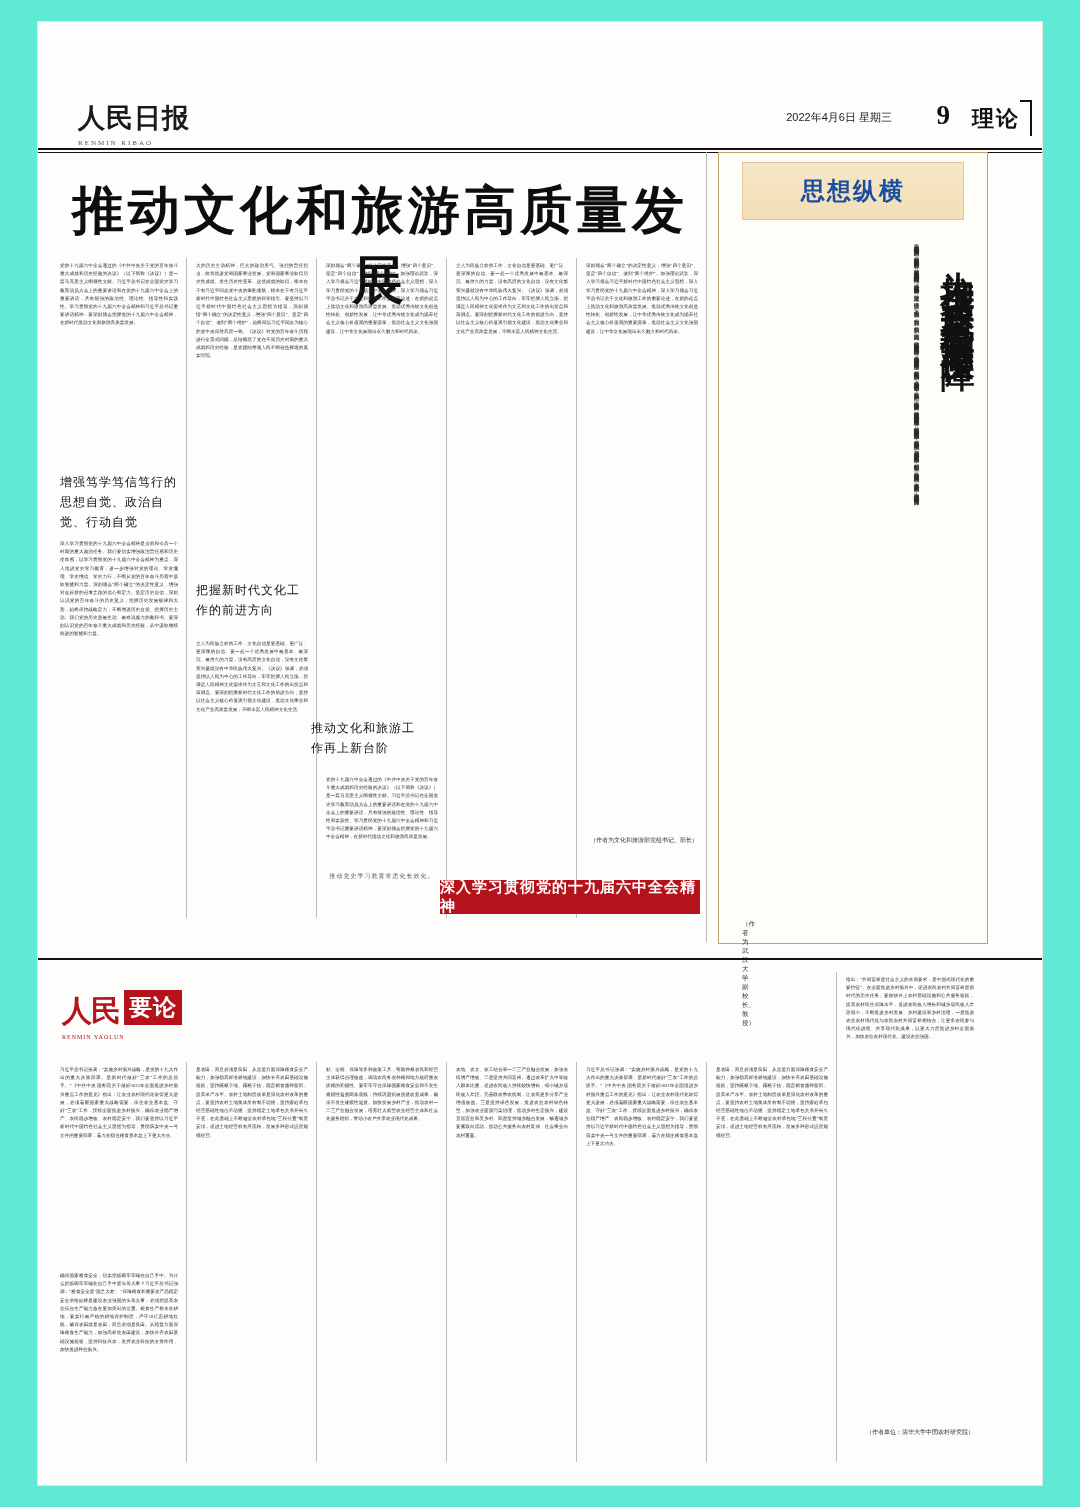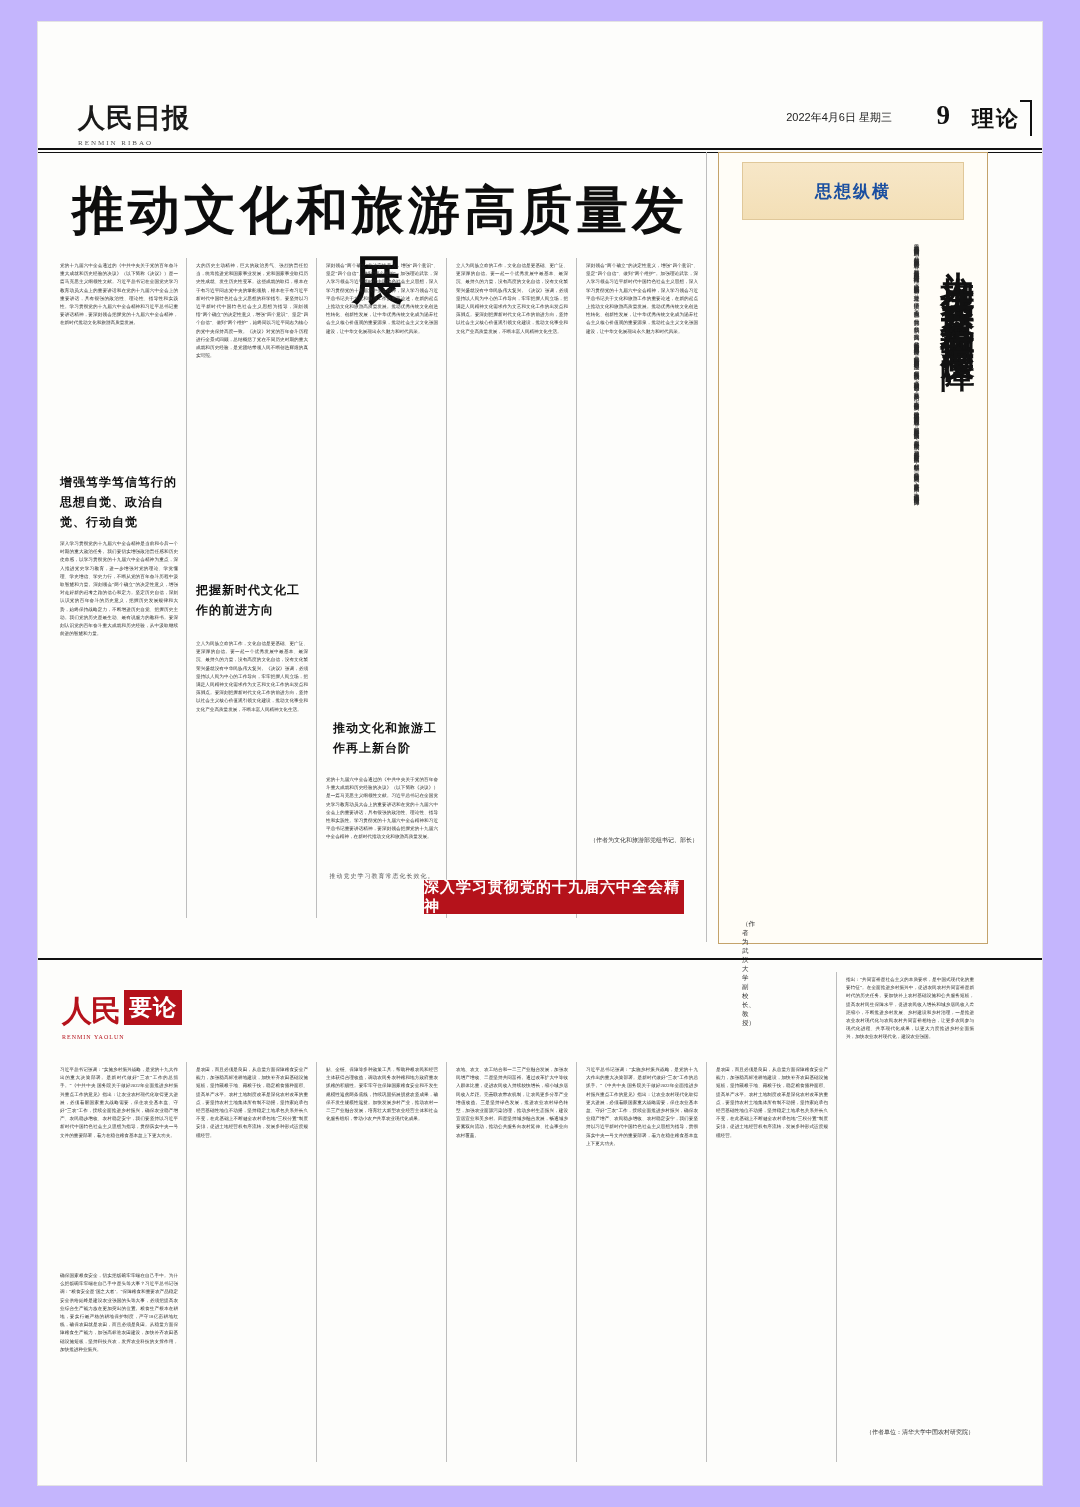--- a/index.html
+++ b/index.html
@@ -1,18 +1,18 @@
 <!DOCTYPE html>
 <html><head>
 <meta charset="utf-8">
 <style>
   html,body{margin:0;padding:0;background:#c9c9c9;}
   body{font-family:"Liberation Serif","DejaVu Serif",serif;}
   #page{
-    position:relative;width:1080px;height:1507px;background:#c4b5fd;
+    position:relative;width:1080px;height:1507px;background:#5eead4;
     margin:0 auto;overflow:hidden;
   }
   .paper{
     position:absolute;left:38px;top:22px;width:1004px;height:1463px;
     background:#fdfdfb;box-shadow:0 0 0 1px #e3e3e3;
   }
   
   .masthead{position:absolute;left:38px;top:96px;width:1004px;height:52px;}
   .mh-logo{
     position:absolute;left:40px;top:4px;width:130px;height:34px;
@@ -49,43 +49,43 @@
   
   .t1-title{
     position:absolute;left:60px;top:176px;width:640px;text-align:center;
     font-size:52px;font-weight:bold;letter-spacing:4px;color:#0d0d0d;
   }
   .t1-author{
     position:absolute;left:60px;top:232px;width:640px;text-align:center;
     font-size:9px;color:#333;
   }
   .subhead{
-    position:absolute;font-size:12px;font-weight:bold;color:#111;line-height:20px;
+    position:absolute;font-size:12px;font-weight:normal;color:#111;line-height:20px;
     letter-spacing:1px;
   }
   .banner{
-    position:absolute;left:424px;top:880px;width:260px;height:34px;
+    position:absolute;left:440px;top:880px;width:260px;height:34px;
     background:#b5121b;color:#fff;font-size:15px;font-weight:bold;
     display:flex;align-items:center;justify-content:center;letter-spacing:1px;
   }
   .tagline{
     position:absolute;font-size:6px;color:#555;letter-spacing:1px;
   }
 
   
   .box{
     position:absolute;left:718px;top:152px;width:268px;height:790px;
     border:1px solid #c4a36b;background:#fffdf7;
   }
   .box-logo{
     position:absolute;left:742px;top:162px;width:220px;height:56px;
     background:linear-gradient(180deg,#f7e7c8,#f3dfb6);
     border:1px solid #e0c89a;display:flex;align-items:center;justify-content:center;
   }
-  .box-logo span{font-size:17px;font-weight:bold;color:#1a4fa0;letter-spacing:2px;}
+  .box-logo span{font-size:24px;font-weight:bold;color:#1a4fa0;letter-spacing:2px;}
   .box-vtitle{
     position:absolute;right:726px;top:250px;width:52px;height:660px;
     writing-mode:vertical-rl;text-orientation:upright;
     font-size:34px;font-weight:bold;color:#111;letter-spacing:6px;
     left:auto;
   }
   .box-vtext{
     position:absolute;writing-mode:vertical-rl;text-orientation:upright;
     font-size:5.6px;line-height:9px;color:#2b2b2b;letter-spacing:0.4px;
     font-family:"Liberation Serif",serif;
@@ -145,21 +145,21 @@
 
   <div class="col" style="left:60px;top:262px;width:118px;height:200px;">党的十九届六中全会通过的《中共中央关于党的百年奋斗重大成就和历史经验的决议》（以下简称《决议》）是一篇马克思主义纲领性文献。习近平总书记在全国党史学习教育动员大会上的重要讲话和在党的十九届六中全会上的重要讲话，具有很强的政治性、理论性、指导性和实践性。学习贯彻党的十九届六中全会精神和习近平总书记重要讲话精神，要深刻领会把握党的十九届六中全会精神，在新时代推动文化和旅游高质量发展。</div>
   <div class="subhead" style="left:60px;top:472px;width:118px;">增强笃学笃信笃行的思想自觉、政治自觉、行动自觉</div>
   <div class="col" style="left:60px;top:540px;width:118px;height:380px;">深入学习贯彻党的十九届六中全会精神是当前和今后一个时期的重大政治任务。我们要切实增强政治责任感和历史使命感，以学习贯彻党的十九届六中全会精神为重点，深入推进党史学习教育，进一步增强对党的理论、学党懂理、学史增信、学史力行，不断从党的百年奋斗历程中汲取智慧和力量。深刻领会“两个确立”的决定性意义，增强对走好新的赶考之路的信心和定力。坚定历史自信，深刻认识党的百年奋斗的历史意义，把握历史发展规律和大势，始终保持战略定力，不断增进历史自觉、把握历史主动。我们党的历史是最生动、最有说服力的教科书。要深刻认识党的百年奋斗重大成就和历史经验，从中汲取继续前进的智慧和力量。</div>
 
   <div class="col" style="left:196px;top:262px;width:112px;height:300px;">大的历史主动精神，巨大的政治勇气、强烈的责任担当，统筹推进党和国家事业发展，党和国家事业取得历史性成就、发生历史性变革。这些成就的取得，根本在于有习近平同志党中央的掌舵领航，根本在于有习近平新时代中国特色社会主义思想的科学指引。要坚持以习近平新时代中国特色社会主义思想为指导，深刻领悟“两个确立”的决定性意义，增强“四个意识”、坚定“四个自信”、做到“两个维护”，始终同以习近平同志为核心的党中央保持高度一致。《决议》对党的百年奋斗历程进行全景式回顾，总结概括了党在不同历史时期的重大成就和历史经验，是党团结带领人民不断创造辉煌的真实写照。</div>
   <div class="subhead" style="left:196px;top:580px;width:112px;">把握新时代文化工作的前进方向</div>
   <div class="col" style="left:196px;top:640px;width:112px;height:280px;">立人为民族立命的工作，文化自信是更基础、更广泛、更深厚的自信。要一起一个优秀发展中最基本、最深沉、最持久的力量，没有高度的文化自信，没有文化繁荣兴盛就没有中华民族伟大复兴。《决议》强调，必须坚持以人民为中心的工作导向，牢牢把握人民立场，把满足人民精神文化需求作为文艺和文化工作的出发点和落脚点。要深刻把握新时代文化工作的前进方向，坚持以社会主义核心价值观引领文化建设，推动文化事业和文化产业高质量发展，不断丰富人民精神文化生活。</div>
 
   <div class="col" style="left:326px;top:262px;width:112px;height:440px;">深刻领会“两个确立”的决定性意义，增强“四个意识”、坚定“四个自信”、做到“两个维护”。加强理论武装，深入学习领会习近平新时代中国特色社会主义思想，深入学习贯彻党的十九届六中全会精神，深入学习领会习近平总书记关于文化和旅游工作的重要论述，在新的起点上推动文化和旅游高质量发展。推动优秀传统文化创造性转化、创新性发展，让中华优秀传统文化成为涵养社会主义核心价值观的重要源泉，推动社会主义文化强国建设，让中华文化展现出永久魅力和时代风采。</div>
-  <div class="subhead" style="left:333px;top:718px;width:112px;">推动文化和旅游工作再上新台阶</div>
+  <div class="subhead" style="left:311px;top:718px;width:112px;">推动文化和旅游工作再上新台阶</div>
   <div class="col" style="left:326px;top:776px;width:112px;height:90px;">党的十九届六中全会通过的《中共中央关于党的百年奋斗重大成就和历史经验的决议》（以下简称《决议》）是一篇马克思主义纲领性文献。习近平总书记在全国党史学习教育动员大会上的重要讲话和在党的十九届六中全会上的重要讲话，具有很强的政治性、理论性、指导性和实践性。学习贯彻党的十九届六中全会精神和习近平总书记重要讲话精神，要深刻领会把握党的十九届六中全会精神，在新时代推动文化和旅游高质量发展。</div>
   <div class="tagline" style="left:326px;top:872px;width:112px;text-align:center;">推动党史学习教育常态化长效化。</div>
 
   <div class="col" style="left:456px;top:262px;width:112px;height:600px;">立人为民族立命的工作，文化自信是更基础、更广泛、更深厚的自信。要一起一个优秀发展中最基本、最深沉、最持久的力量，没有高度的文化自信，没有文化繁荣兴盛就没有中华民族伟大复兴。《决议》强调，必须坚持以人民为中心的工作导向，牢牢把握人民立场，把满足人民精神文化需求作为文艺和文化工作的出发点和落脚点。要深刻把握新时代文化工作的前进方向，坚持以社会主义核心价值观引领文化建设，推动文化事业和文化产业高质量发展，不断丰富人民精神文化生活。</div>
 
   <div class="col" style="left:586px;top:262px;width:112px;height:560px;">深刻领会“两个确立”的决定性意义，增强“四个意识”、坚定“四个自信”、做到“两个维护”。加强理论武装，深入学习领会习近平新时代中国特色社会主义思想，深入学习贯彻党的十九届六中全会精神，深入学习领会习近平总书记关于文化和旅游工作的重要论述，在新的起点上推动文化和旅游高质量发展。推动优秀传统文化创造性转化、创新性发展，让中华优秀传统文化成为涵养社会主义核心价值观的重要源泉，推动社会主义文化强国建设，让中华文化展现出永久魅力和时代风采。</div>
   <div class="sign" style="left:586px;top:836px;width:112px;text-align:right;">（作者为文化和旅游部党组书记、部长）</div>
 
   <div class="banner">深入学习贯彻党的十九届六中全会精神</div>
 

